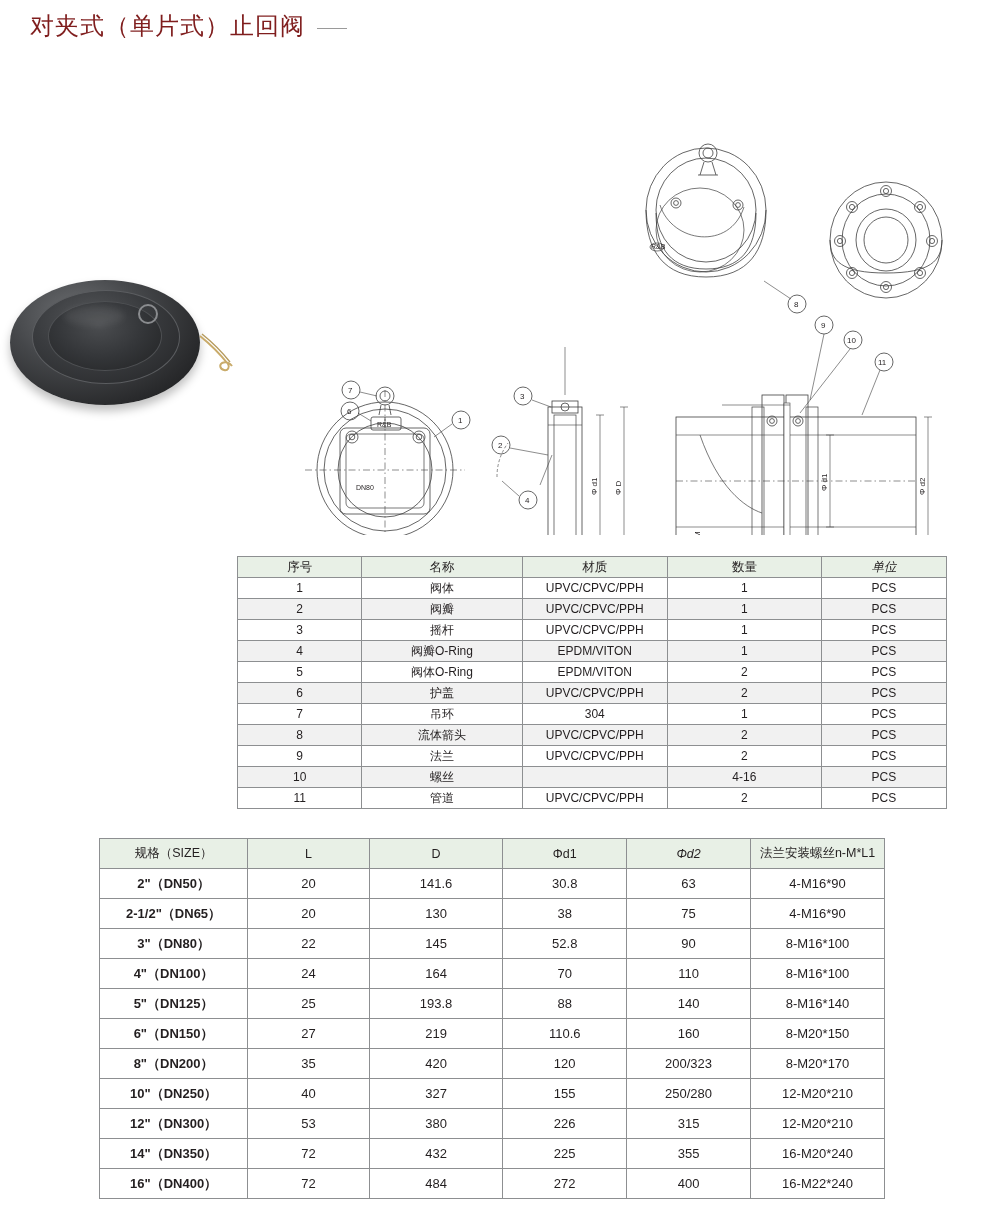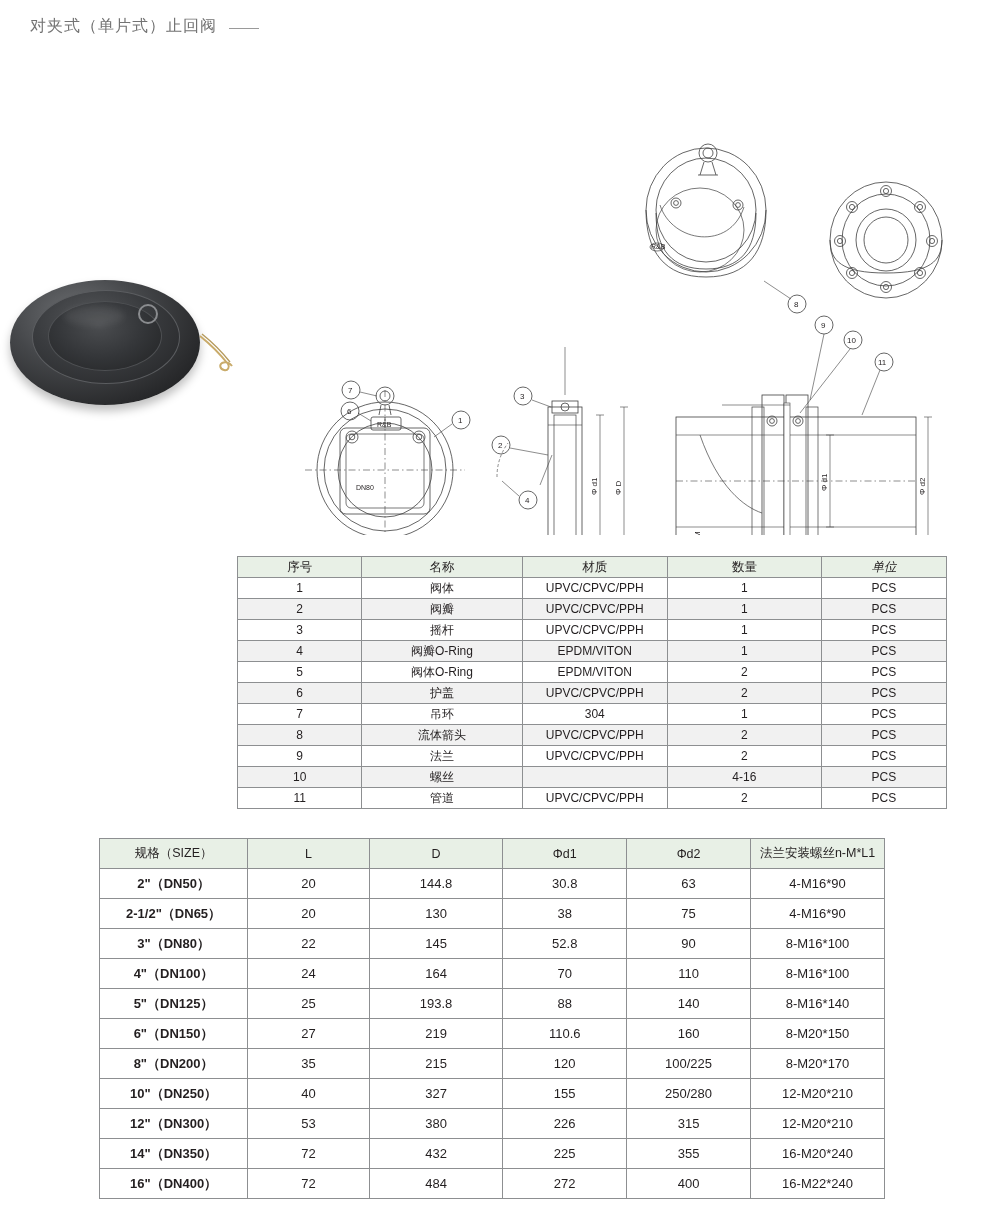--- a/index.html
+++ b/index.html
@@ -20,23 +20,23 @@
   .header {
     position: absolute;
     top: 0;
     left: 0;
     width: 984px;
     height: 52px;
     display: flex;
     align-items: center;
   }
   .header-cn {
-    font-size: 16px;
+    font-size: 24px;
     letter-spacing: 1px;
-    color: #737373;
+    color: #7f1d1d;
     margin-left: 30px;
     white-space: nowrap;
   }
   .header-rule {
     flex: 0 0 auto;
     width: 30px;
     height: 1px;
     background: #9a9a9a;
     margin: 0 12px 0 12px;
     position: relative;
@@ -186,21 +186,21 @@
     font-size: 12.5px;
   }
   table.sizes tbody td:first-child {
     font-weight: bold;
     font-size: 13px;
   }
   .s-col1 { width: 148px; }
   .s-col2 { width: 122px; }
   .s-col3 { width: 134px; }
   .s-col4 { width: 124px; }
-  .s-col5 { width: 124px; }
+  .s-col5 { width: 124px; font-style: italic; }
   .s-col6 { width: 134px; }
 
   .lbl { font-size: 8px; fill: #231f20; }
   .lbl-sm { font-size: 7px; fill: #231f20; }
 </style>
 </head>
 <body>
 
 <div class="header">
   <div class="header-cn">对夹式（单片式）止回阀</div>
@@ -488,21 +488,21 @@
         <th class="s-col3">D</th>
         <th class="s-col4">Φd1</th>
         <th class="s-col5">Φd2</th>
         <th class="s-col6">法兰安装螺丝n-M*L1</th>
       </tr>
     </thead>
     <tbody>
       <tr>
         <td>2"（DN50）</td>
         <td>20</td>
-        <td>144.8</td>
+        <td>141.6</td>
         <td>30.8</td>
         <td>63</td>
         <td>4-M16*90</td>
       </tr>
       <tr>
         <td>2-1/2"（DN65）</td>
         <td>20</td>
         <td>130</td>
         <td>38</td>
         <td>75</td>
@@ -536,23 +536,23 @@
         <td>6"（DN150）</td>
         <td>27</td>
         <td>219</td>
         <td>110.6</td>
         <td>160</td>
         <td>8-M20*150</td>
       </tr>
       <tr>
         <td>8"（DN200）</td>
         <td>35</td>
-        <td>215</td>
+        <td>420</td>
         <td>120</td>
-        <td>100/225</td>
+        <td>200/323</td>
         <td>8-M20*170</td>
       </tr>
       <tr>
         <td>10"（DN250）</td>
         <td>40</td>
         <td>327</td>
         <td>155</td>
         <td>250/280</td>
         <td>12-M20*210</td>
       </tr>

